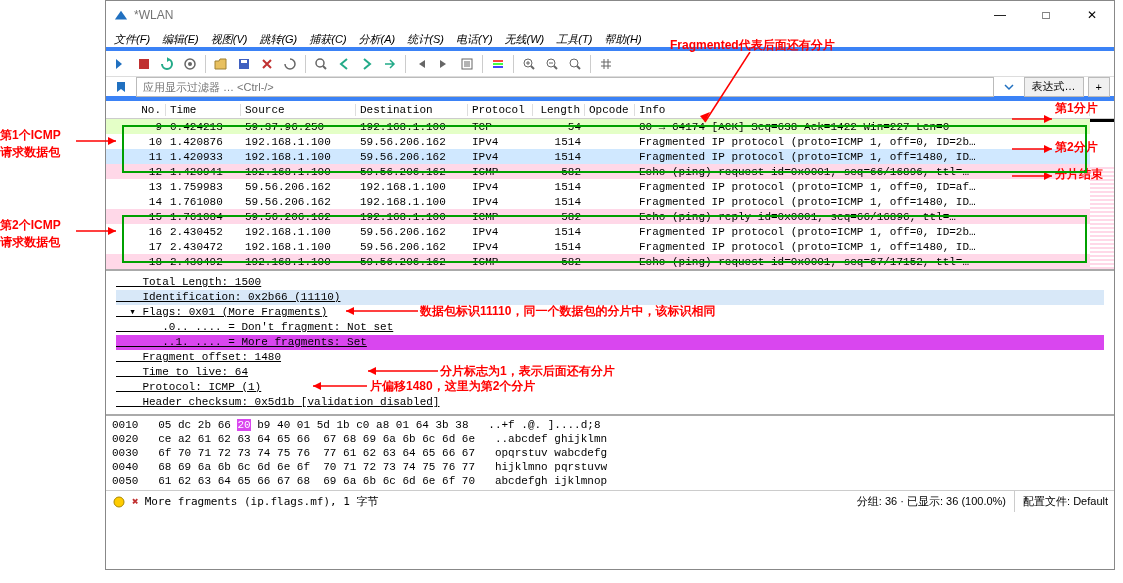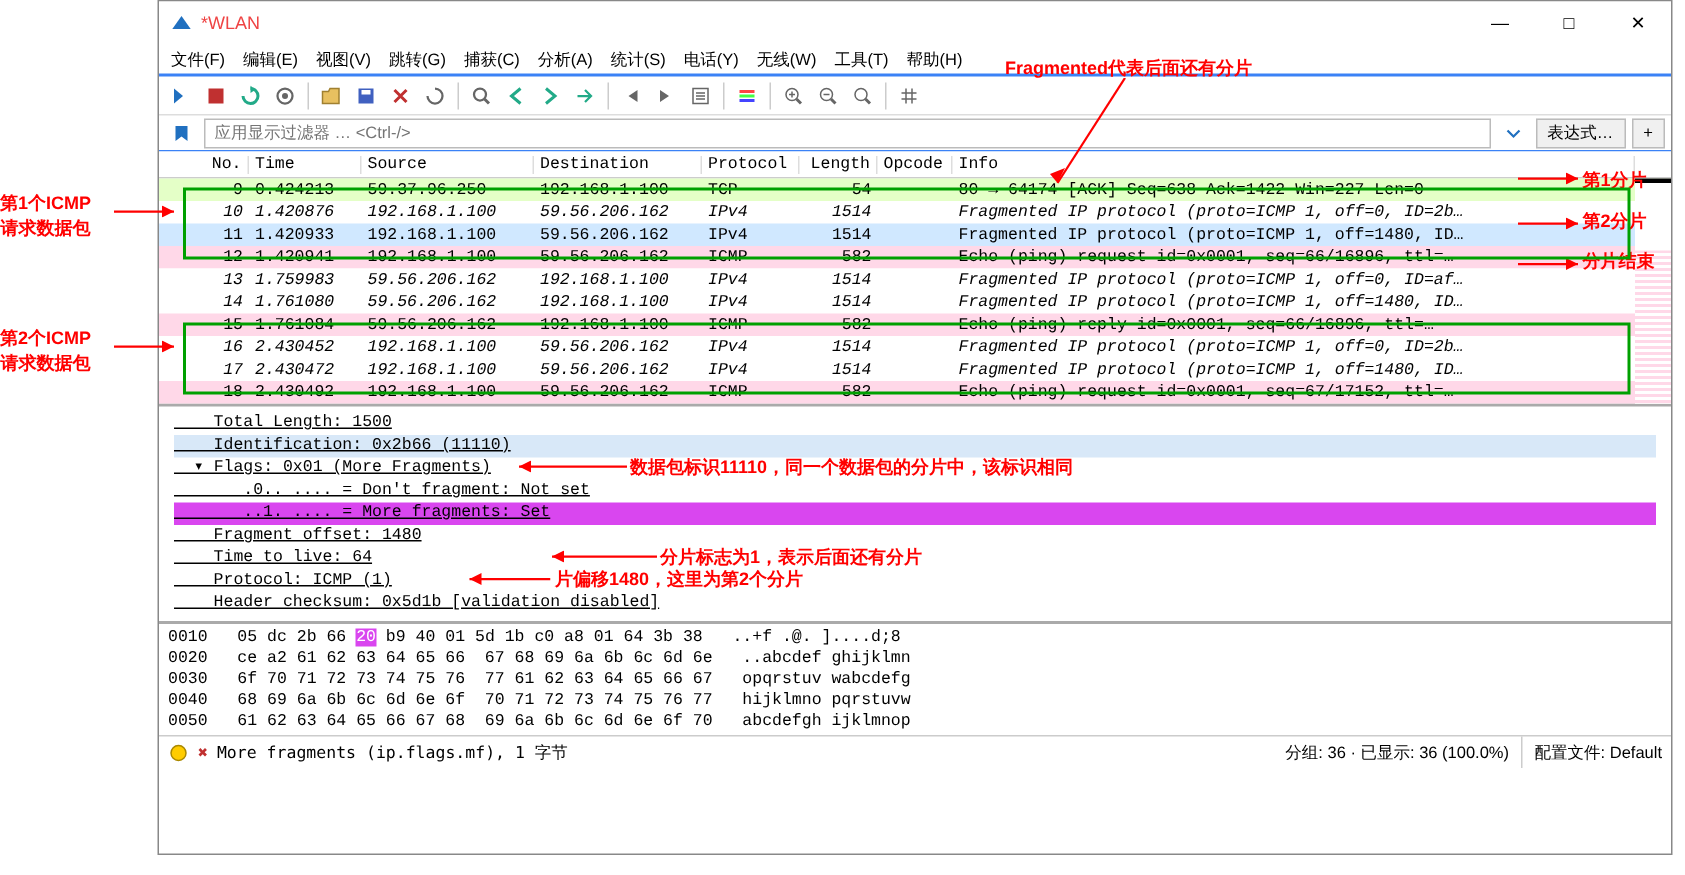--- a/index.html
+++ b/index.html
@@ -1,28 +1,28 @@
 <!DOCTYPE html>
 <html><head>
 <meta charset="utf-8">
 <style>
 * { margin:0; padding:0; box-sizing:border-box; }
 body { font-family:"Microsoft YaHei",Arial,sans-serif; font-size:11px; background:#fff; position:relative; width:1123px; height:583px; }
 .window { position:absolute; left:105px; top:0; width:1010px; height:570px; border:1px solid #888; background:#fff; display:flex; flex-direction:column; }
 .titlebar { height:28px; display:flex; align-items:center; padding:0 8px; background:#fff; }
 .shark-icon { width:14px; height:14px; margin-right:6px; }
-.title { flex:1; color:#ef4444; font-size:12px; }
+.title { flex:1; color:#737373; font-size:12px; }
 .winbtns { display:flex; gap:18px; align-items:center; }
 .winbtn { width:28px; height:20px; display:flex; align-items:center; justify-content:center; font-size:12px; cursor:pointer; }
-.menubar { height:22px; display:flex; align-items:center; padding:0 8px; gap:12px; border-bottom:2px solid #3b82f6; }
+.menubar { height:22px; display:flex; align-items:flex-end; padding:0 8px; gap:12px; border-bottom:4px solid #3b82f6;font-style:italic; }
 .menubar span { font-size:11px; cursor:pointer; }
 .toolbar { height:26px; display:flex; align-items:center; padding:0 4px; gap:1px; border-bottom:1px solid #ddd; }
 .tb-btn { width:22px; height:22px; display:flex; align-items:center; justify-content:center; border:1px solid transparent; cursor:pointer; }
 .tb-sep { width:1px; height:18px; background:#ccc; margin:0 3px; }
-.filterbar { height:24px; display:flex; align-items:center; padding:0 4px; gap:4px; border-bottom:1px solid #3b82f6; }
+.filterbar { height:24px; display:flex; align-items:center; padding:0 4px; gap:4px; border-bottom:5px solid #3b82f6; }
 .filter-input { flex:1; height:20px; border:1px solid #bbb; padding:0 6px; font-size:11px; color:#999; }
 .filter-btn { padding:0 7px; height:20px; border:1px solid #bbb; background:#f0f0f0; font-size:11px; cursor:pointer; }
 .packet-list { font-family:"Consolas","Courier New",monospace; font-size:11px; border-bottom:2px solid #aaa; position:relative; }
 .plist-header { display:flex; background:#fff; border-bottom:1px solid #ccc; height:18px; align-items:center; }
 .plist-header div { padding:0 4px; border-right:1px solid #ddd; }
 .plist-body { position:relative; }
 .pkt-row { display:flex; height:15px; align-items:center; white-space:nowrap; overflow:hidden; }
 .pkt-row div { padding:0 4px; overflow:hidden; }
 .col-no { width:60px; text-align:right; }
 .col-time { width:75px; }
@@ -38,21 +38,21 @@
 .details .line { white-space:pre;text-decoration:underline; }
 .hexdump { font-family:"Consolas","Courier New",monospace; font-size:11px; padding:2px 6px; line-height:14px; }
 .hex-row { white-space:pre; }
 .hex-hl { background:#d946ef; color:#fff; }
 .statusbar { height:22px; border-top:1px solid #ccc; display:flex; align-items:center; padding:0 6px; font-size:11px; gap:8px; }
 .status-left { flex:1; display:flex; align-items:center; gap:6px; font-family:"Consolas",monospace; }
 .annotation { position:absolute; color:#ff0000; font-weight:bold; font-size:12px; pointer-events:none; }
 .ann-arrow { position:absolute; pointer-events:none; }
 .green-box { position:absolute; border:2px solid #00a000; pointer-events:none; }
 .bg-green { background:#e4ffc7 !important; }
-.bg-white { background:#fff !important;font-style:italic; }
+.bg-white { background:#fff !important; }
 .bg-blue { background:#d0e8ff !important; }
 .bg-pink { background:#ffd8e8 !important; }
 .sel-blue { background:#d8e8f8; }
 </style>
 </head>
 <body>
 
 <div class="window">
   <div class="titlebar">
     <svg class="shark-icon" viewBox="0 0 16 16">
@@ -380,21 +380,21 @@
     <span>配置文件: Default</span>
   </div>
 </div>
 
 <div class="annotation" style="left:670px;top:37px">Fragmented代表后面还有分片</div>
 <svg class="ann-arrow" style="left:700px;top:52px" width="60" height="75">
     <line x1="50" y1="0" x2="5" y2="70" stroke="#ff0000" stroke-width="1.5"></line>
     <path d="M5 70 L10 60 L0 64 Z" fill="#ff0000"></path>
   </svg>
 
-<div class="annotation" style="left:1055px;top:112px">第1分片</div>
+<div class="annotation" style="left:1055px;top:100px">第1分片</div>
 <svg class="ann-arrow" style="left:1012px;top:115px" width="43" height="8">
     <line x1="0" y1="4" x2="40" y2="4" stroke="#ff0000" stroke-width="1.5"></line>
     <path d="M40 4 L32 0 L32 8 Z" fill="#ff0000"></path>
   </svg>
 <div class="annotation" style="left:1055px;top:139px">第2分片</div>
 <svg class="ann-arrow" style="left:1012px;top:145px" width="43" height="8">
     <line x1="0" y1="4" x2="40" y2="4" stroke="#ff0000" stroke-width="1.5"></line>
     <path d="M40 4 L32 0 L32 8 Z" fill="#ff0000"></path>
   </svg>
 <div class="annotation" style="left:1055px;top:166px">分片结束</div>

